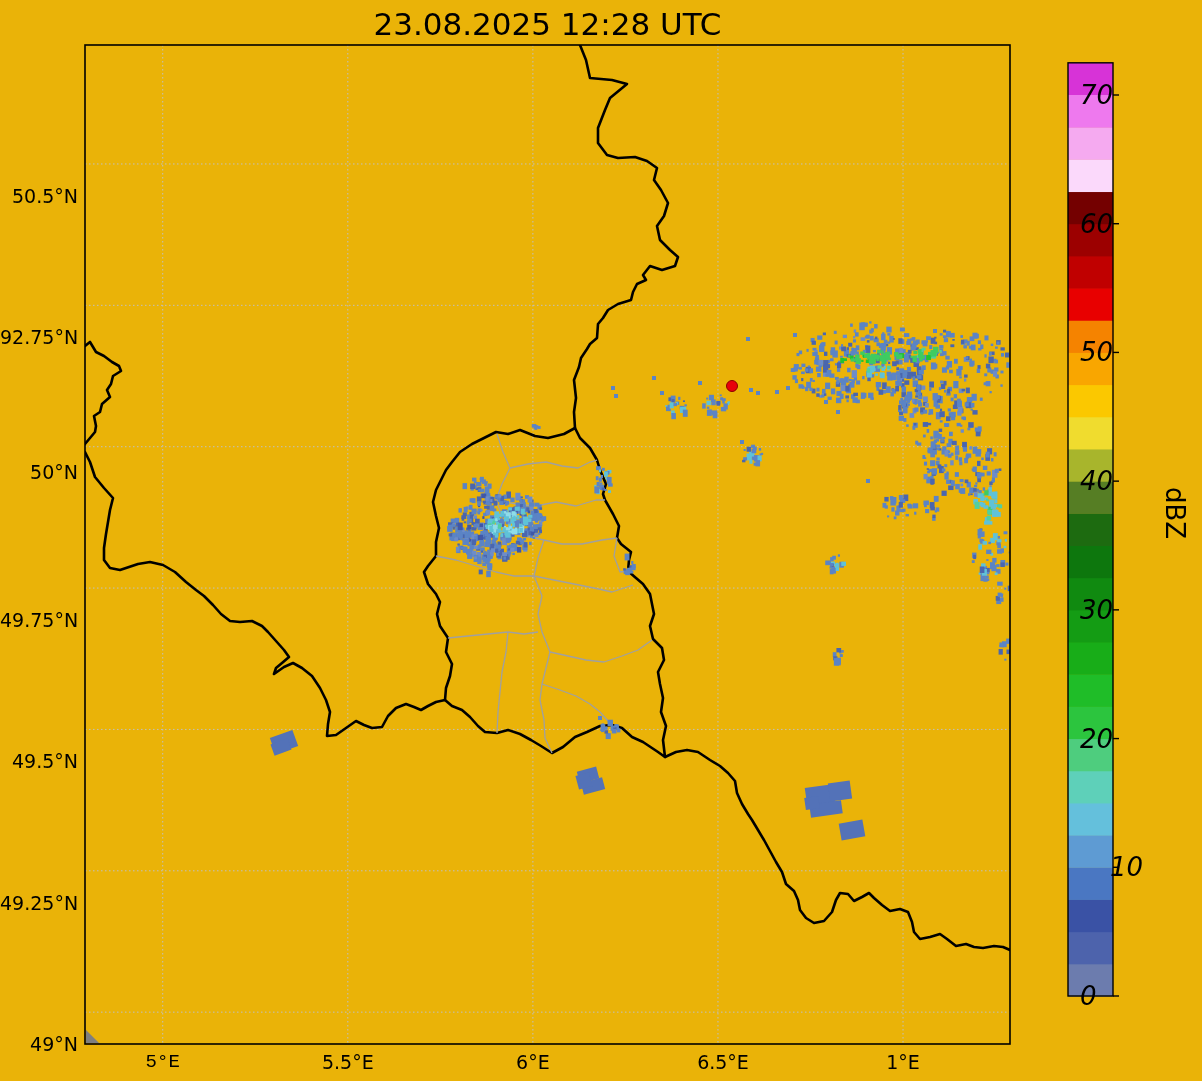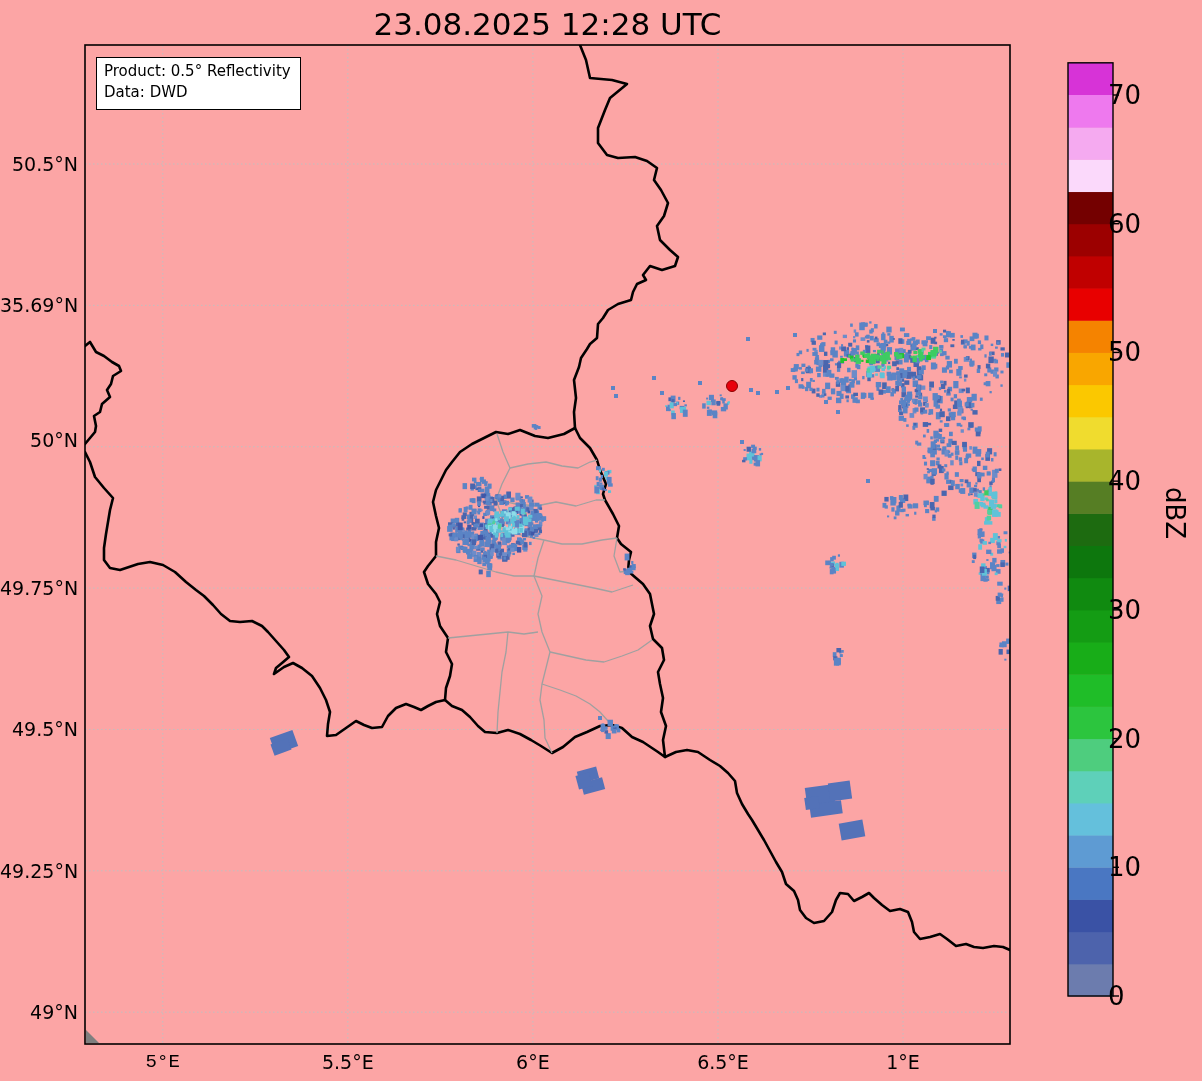--- a/index.html
+++ b/index.html
@@ -1,37 +1,33 @@
 <!DOCTYPE html>
 <html><head>
 <meta charset="utf-8">
 <style>
   html,body{margin:0;padding:0;background:#fff;}
-  #figure{position:relative;width:1202px;height:1081px;background:#fca5a5;overflow:hidden;
+  #figure{position:relative;width:1202px;height:1081px;background:#eab308;overflow:hidden;
           font-family:"DejaVu Sans","Liberation Sans",sans-serif;color:#000;}
   #plot-title{position:absolute;left:85px;top:6px;width:925px;text-align:center;
               font-size:31px;color:#000;white-space:nowrap;}
   #annotation-box{position:absolute;left:96px;top:57px;background:#ffffff;border:1.4px solid #000;
                   padding:3px 9px 5px 7px;font-size:15px;line-height:1.42;z-index:5;}
-  .ytick-label{position:absolute;left:0;width:78px;text-align:right;font-size:19px;line-height:24px;}
+  .ytick-label{position:absolute;left:0;width:78px;text-align:right;font-size:19px;line-height:24px;margin-top:32px;}
   .xtick-label{position:absolute;top:1050px;width:90px;margin-left:-45px;text-align:center;font-size:19px;line-height:24px;}
-  .cbtick-label{position:absolute;left:1108px;font-size:26px;line-height:32px;}
+  .cbtick-label{position:absolute;left:1080px;font-size:26px;line-height:32px;font-style:italic;}
   #cb-axis-label{position:absolute;left:1160px;top:487px;font-size:26px;writing-mode:vertical-rl;}
   svg{position:absolute;left:0;top:0;}
 </style>
 </head>
 <body>
 
 <div id="figure">
   <div id="plot-title">23.08.2025 12:28 UTC</div>
 
-  <div id="annotation-box">
-    <div>Product: 0.5° Reflectivity</div>
-    <div>Data: DWD</div>
-  </div>
 
   <svg id="map-svg" width="1202" height="1081" viewBox="0 0 1202 1081">
       <defs>
         <clipPath id="plotclip">
           <rect x="85" y="45" width="925" height="999"></rect>
         </clipPath>
       </defs>
       <g clip-path="url(#plotclip)">
         <g stroke="#c0c0c0" stroke-width="1" stroke-dasharray="1.5 2.5">
           <line x1="162.7310924369748" y1="45" x2="162.7310924369748" y2="1044"></line>
@@ -1628,37 +1624,37 @@
         <line x1="1113" y1="609.8571428571429" x2="1119" y2="609.8571428571429" stroke="#000" stroke-width="1.4"></line>
         <line x1="1113" y1="481.1428571428572" x2="1119" y2="481.1428571428572" stroke="#000" stroke-width="1.4"></line>
         <line x1="1113" y1="352.42857142857144" x2="1119" y2="352.42857142857144" stroke="#000" stroke-width="1.4"></line>
         <line x1="1113" y1="223.71428571428578" x2="1119" y2="223.71428571428578" stroke="#000" stroke-width="1.4"></line>
         <line x1="1113" y1="95" x2="1119" y2="95" stroke="#000" stroke-width="1.4"></line>
       </g>
     </svg>
 
   <div id="ylabels">
       <div class="ytick-label" style="top: 151.973px;">50.5°N</div>
-      <div class="ytick-label" style="top: 293.338px;">35.69°N</div>
+      <div class="ytick-label" style="top: 293.338px;">92.75°N</div>
       <div class="ytick-label" style="top: 428px;">50°N</div>
       <div class="ytick-label" style="top: 576.069px;">49.75°N</div>
       <div class="ytick-label" style="top: 717.434px;">49.5°N</div>
       <div class="ytick-label" style="top: 858.799px;">49.25°N</div>
       <div class="ytick-label" style="top: 1000.16px;">49°N</div>
     </div>
   <div id="xlabels">
       <div class="xtick-label" style="left: 162.731px; font-family: Liberation Mono, monospace;">5°E</div>
       <div class="xtick-label" style="left: 347.805px;">5.5°E</div>
       <div class="xtick-label" style="left: 532.879px;">6°E</div>
       <div class="xtick-label" style="left: 723px;">6.5°E</div>
       <div class="xtick-label" style="left: 903.027px;">1°E</div>
     </div>
   <div id="cblabels">
       <div class="cbtick-label" style="top: 980px;">0</div>
-      <div class="cbtick-label" style="top: 851.286px;">10</div>
+      <div class="cbtick-label" style="top: 851.286px; margin-left: 30px;">10</div>
       <div class="cbtick-label" style="top: 722.571px;">20</div>
       <div class="cbtick-label" style="top: 593.857px;">30</div>
       <div class="cbtick-label" style="top: 465.143px; text-align: center;">40</div>
       <div class="cbtick-label" style="top: 336.429px;">50</div>
       <div class="cbtick-label" style="top: 207.714px;">60</div>
       <div class="cbtick-label" style="top: 79px;">70</div>
     </div>
 
   <div id="cb-axis-label">dBZ</div>
 </div>

